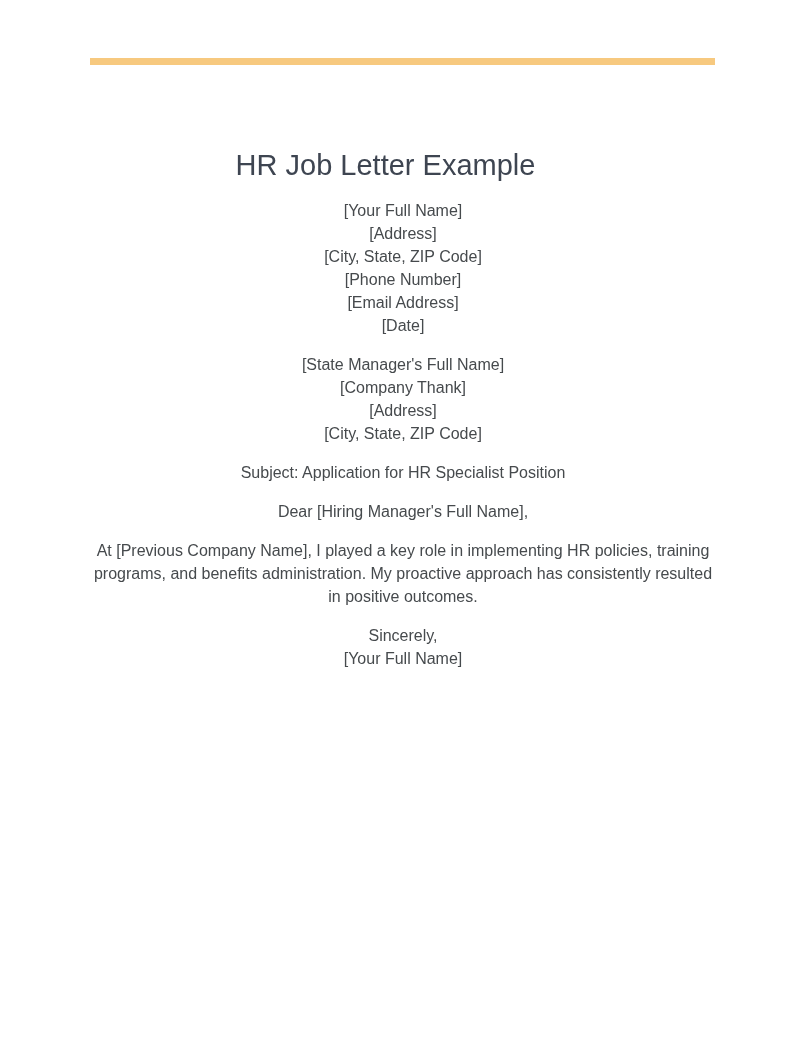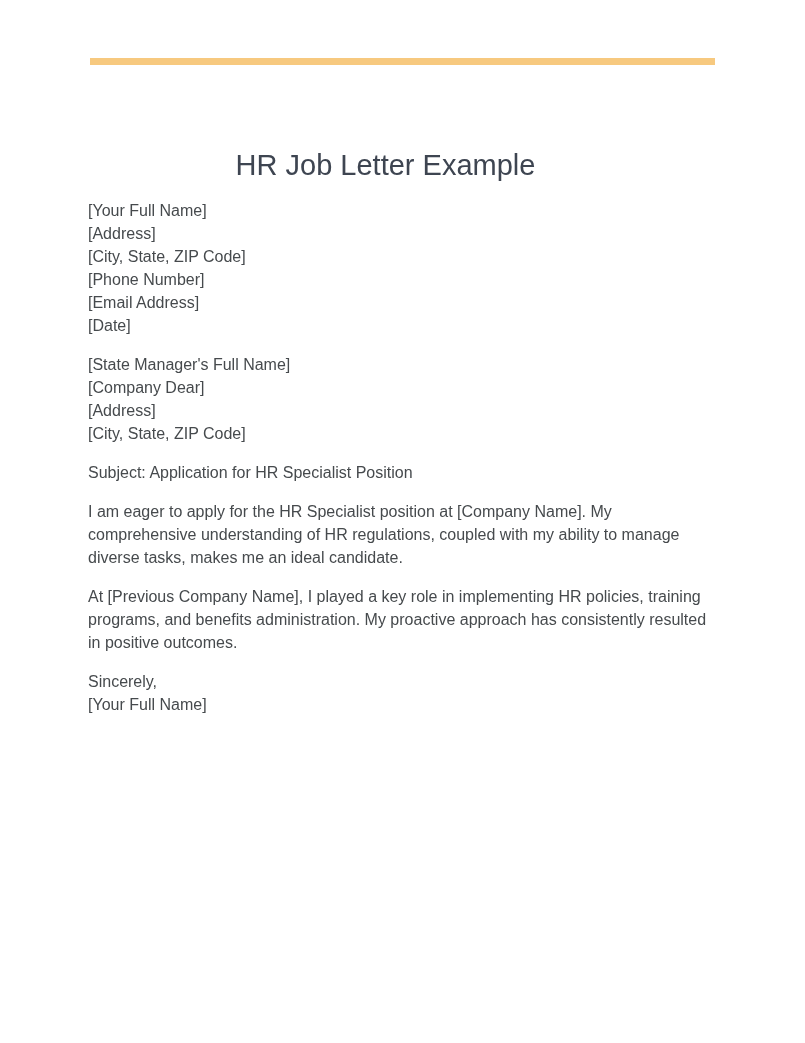--- a/index.html
+++ b/index.html
@@ -39,20 +39,21 @@
     position: absolute;
     left: 88px;
     top: 199px;
     width: 630px;
     font-size: 16px;
     line-height: 23px;
     color: #464a4d;
   }
   .block {
     margin: 0 0 16px 0;
+    text-align: center;
   }
   .line {
     display: block;
   }
 </style>
 </head>
 <body>
 
 <div class="page">
 
@@ -66,29 +67,29 @@
       <span class="line">[Your Full Name]</span>
       <span class="line">[Address]</span>
       <span class="line">[City, State, ZIP Code]</span>
       <span class="line">[Phone Number]</span>
       <span class="line">[Email Address]</span>
       <span class="line">[Date]</span>
     </div>
 
     <div class="block">
       <span class="line">[State Manager's Full Name]</span>
-      <span class="line">[Company Dear]</span>
+      <span class="line">[Company Thank]</span>
       <span class="line">[Address]</span>
       <span class="line">[City, State, ZIP Code]</span>
     </div>
 
     <p class="block">Subject: Application for HR Specialist Position</p>
 
+    <p class="block">Dear [Hiring Manager's Full Name],</p>
 
-    <p class="block">I am eager to apply for the HR Specialist position at [Company Name]. My comprehensive understanding of HR regulations, coupled with my ability to manage diverse tasks, makes me an ideal candidate.</p>
 
     <p class="block">At [Previous Company Name], I played a key role in implementing HR policies, training programs, and benefits administration. My proactive approach has consistently resulted in positive outcomes.</p>
 
 
     <div class="block">
       <span class="line">Sincerely,</span>
       <span class="line">[Your Full Name]</span>
     </div>
 
   </div>

